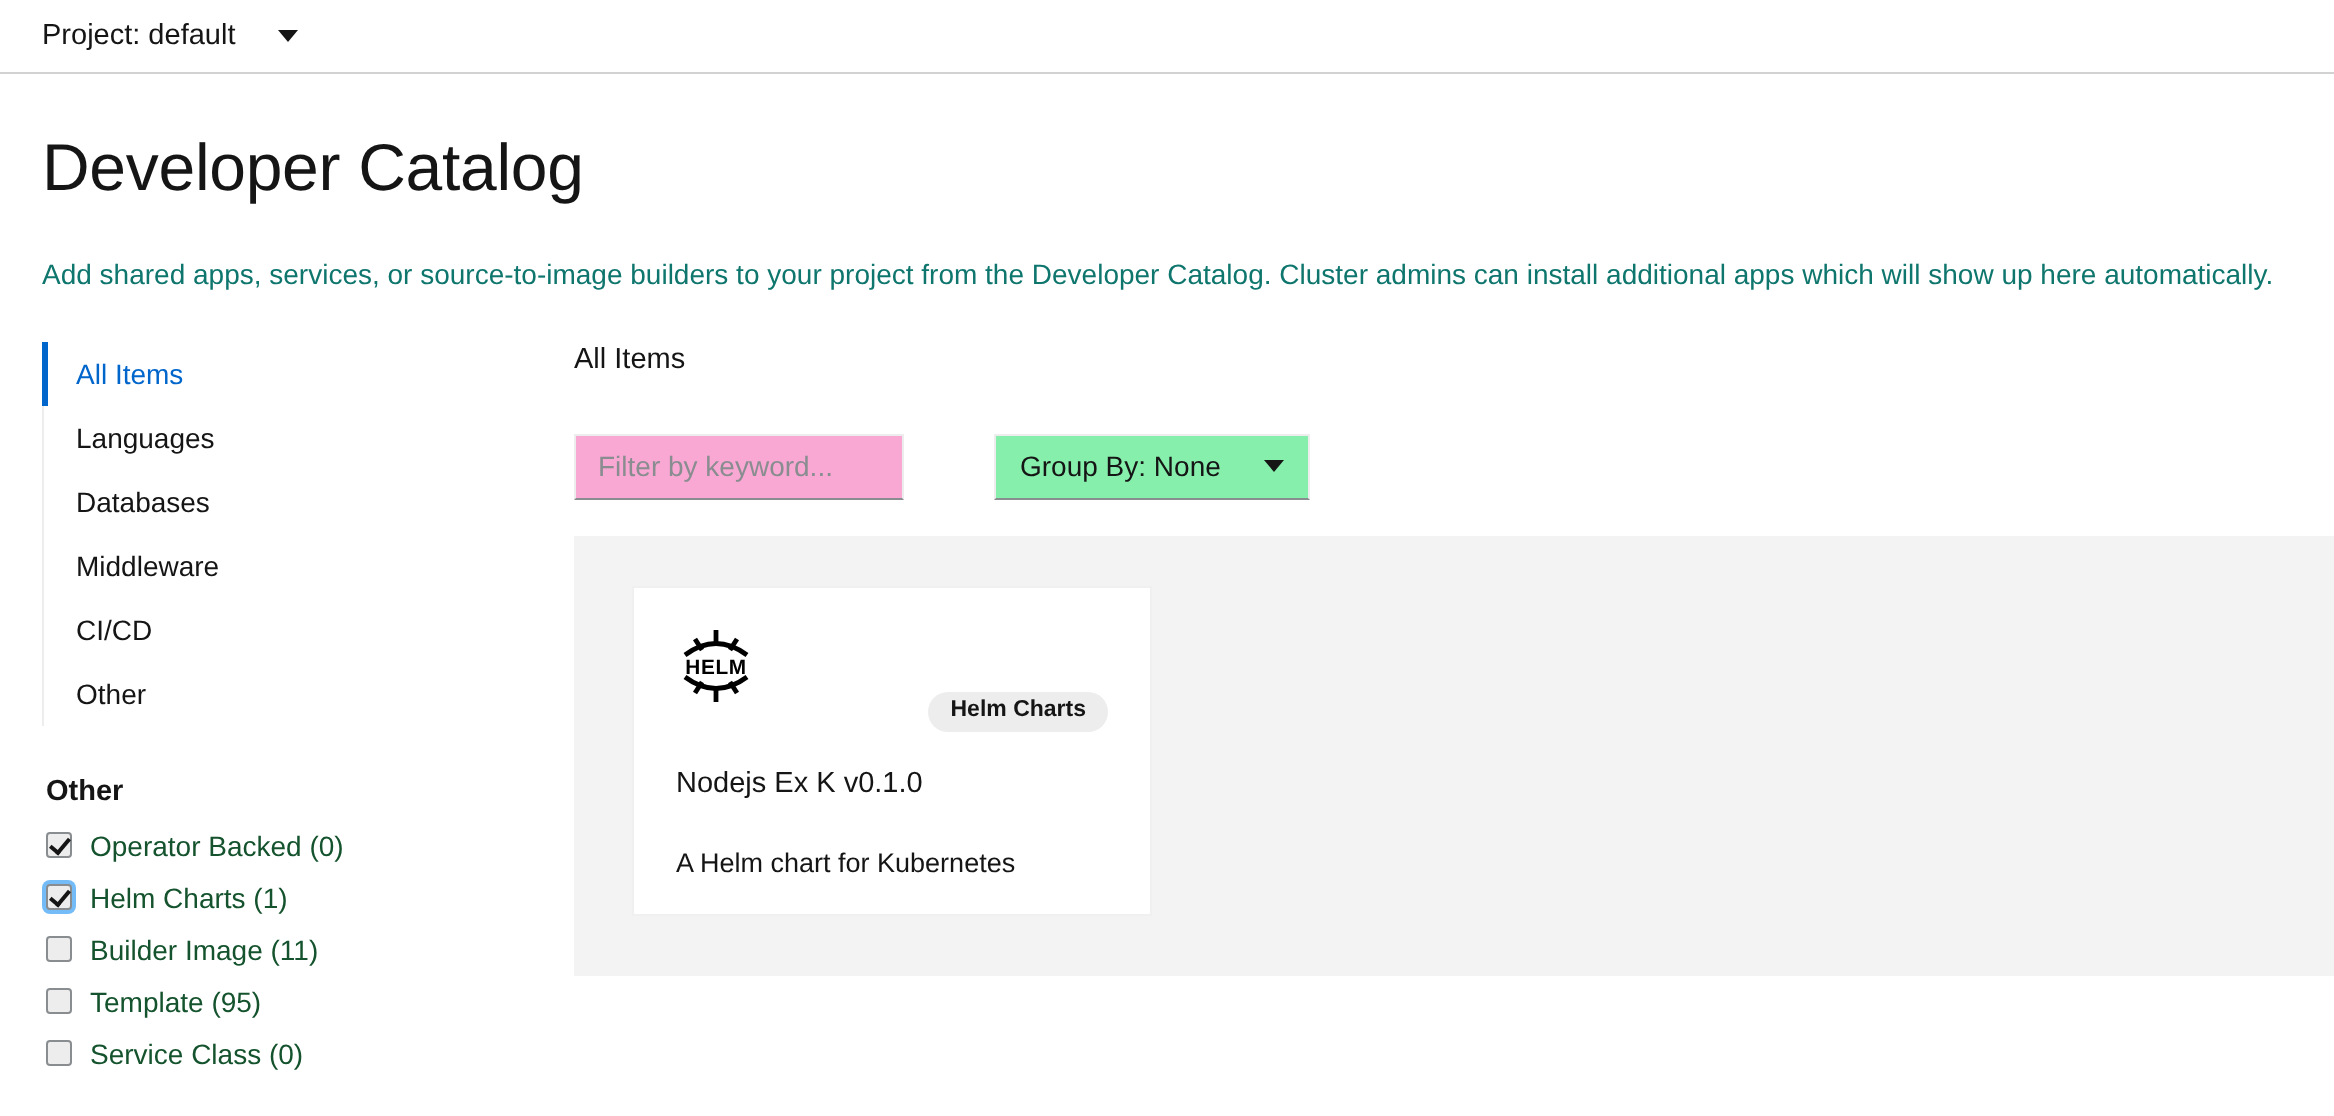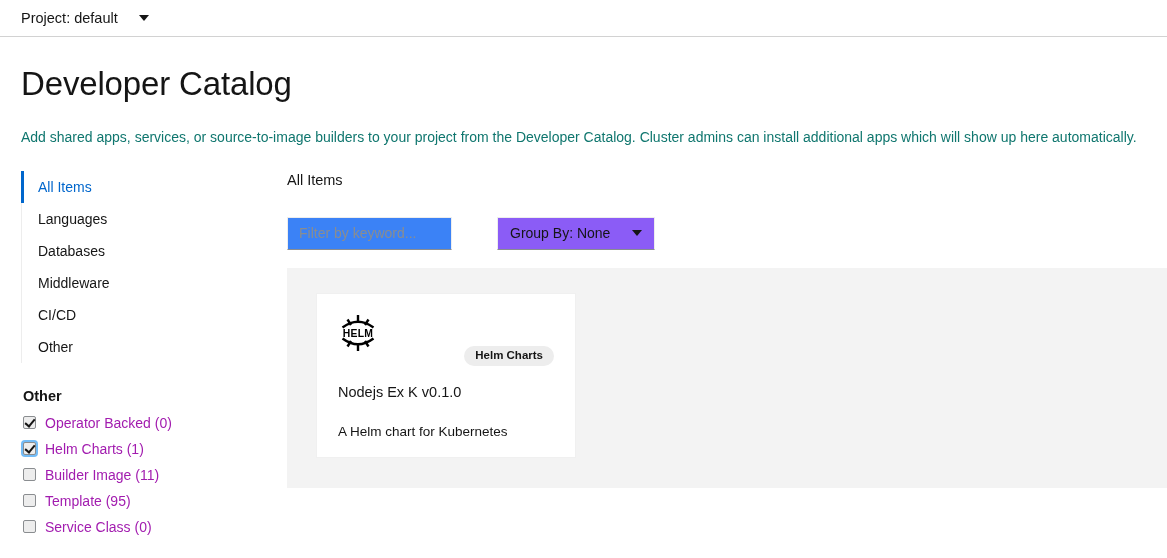--- a/index.html
+++ b/index.html
@@ -138,21 +138,21 @@
     width: 4px; height: 8px;
     border-right: 2px solid #151515;
     border-bottom: 2px solid #151515;
     transform: rotate(40deg);
   }
   .filter-row.focused .cb {
     box-shadow: 0 0 0 2px #73bcf7;
   }
   .filter-label {
     font-size: 14px;
-    color: #a21caf;
+    color: #14532d;
     line-height: 1;
     white-space: nowrap;
   }
 
   
   .content {
     flex: 1 1 auto;
     min-width: 0;
   }
   .content-head-title {
@@ -166,34 +166,34 @@
     display: flex;
     align-items: center;
     gap: 45px;
     margin: 29px 0 0 29px;
   }
   .kw-input {
     width: 165px;
     height: 33px;
     border: 1px solid #ededed;
     border-bottom: 1px solid #8a8d90;
-    background: #3b82f6;
+    background: #f9a8d4;
     font-family: inherit;
     font-size: 14px;
     color: #151515;
     padding: 0 11px;
     outline: none;
   }
   .kw-input::placeholder { color: #8a8d90; }
   .groupby {
     height: 33px;
     min-width: 150px;
     border: 1px solid #ededed;
     border-bottom: 1px solid #8a8d90;
-    background: #8b5cf6;
+    background: #86efac;
     display: flex;
     align-items: center;
     justify-content: space-between;
     padding: 0 12px 0 12px;
     cursor: pointer;
     font-family: inherit;
   }
   .groupby-label { font-size: 14px; color: #151515; line-height: 1; }
   .groupby .caret-down { margin-left: 22px; border-top-width: 6px; }
 

